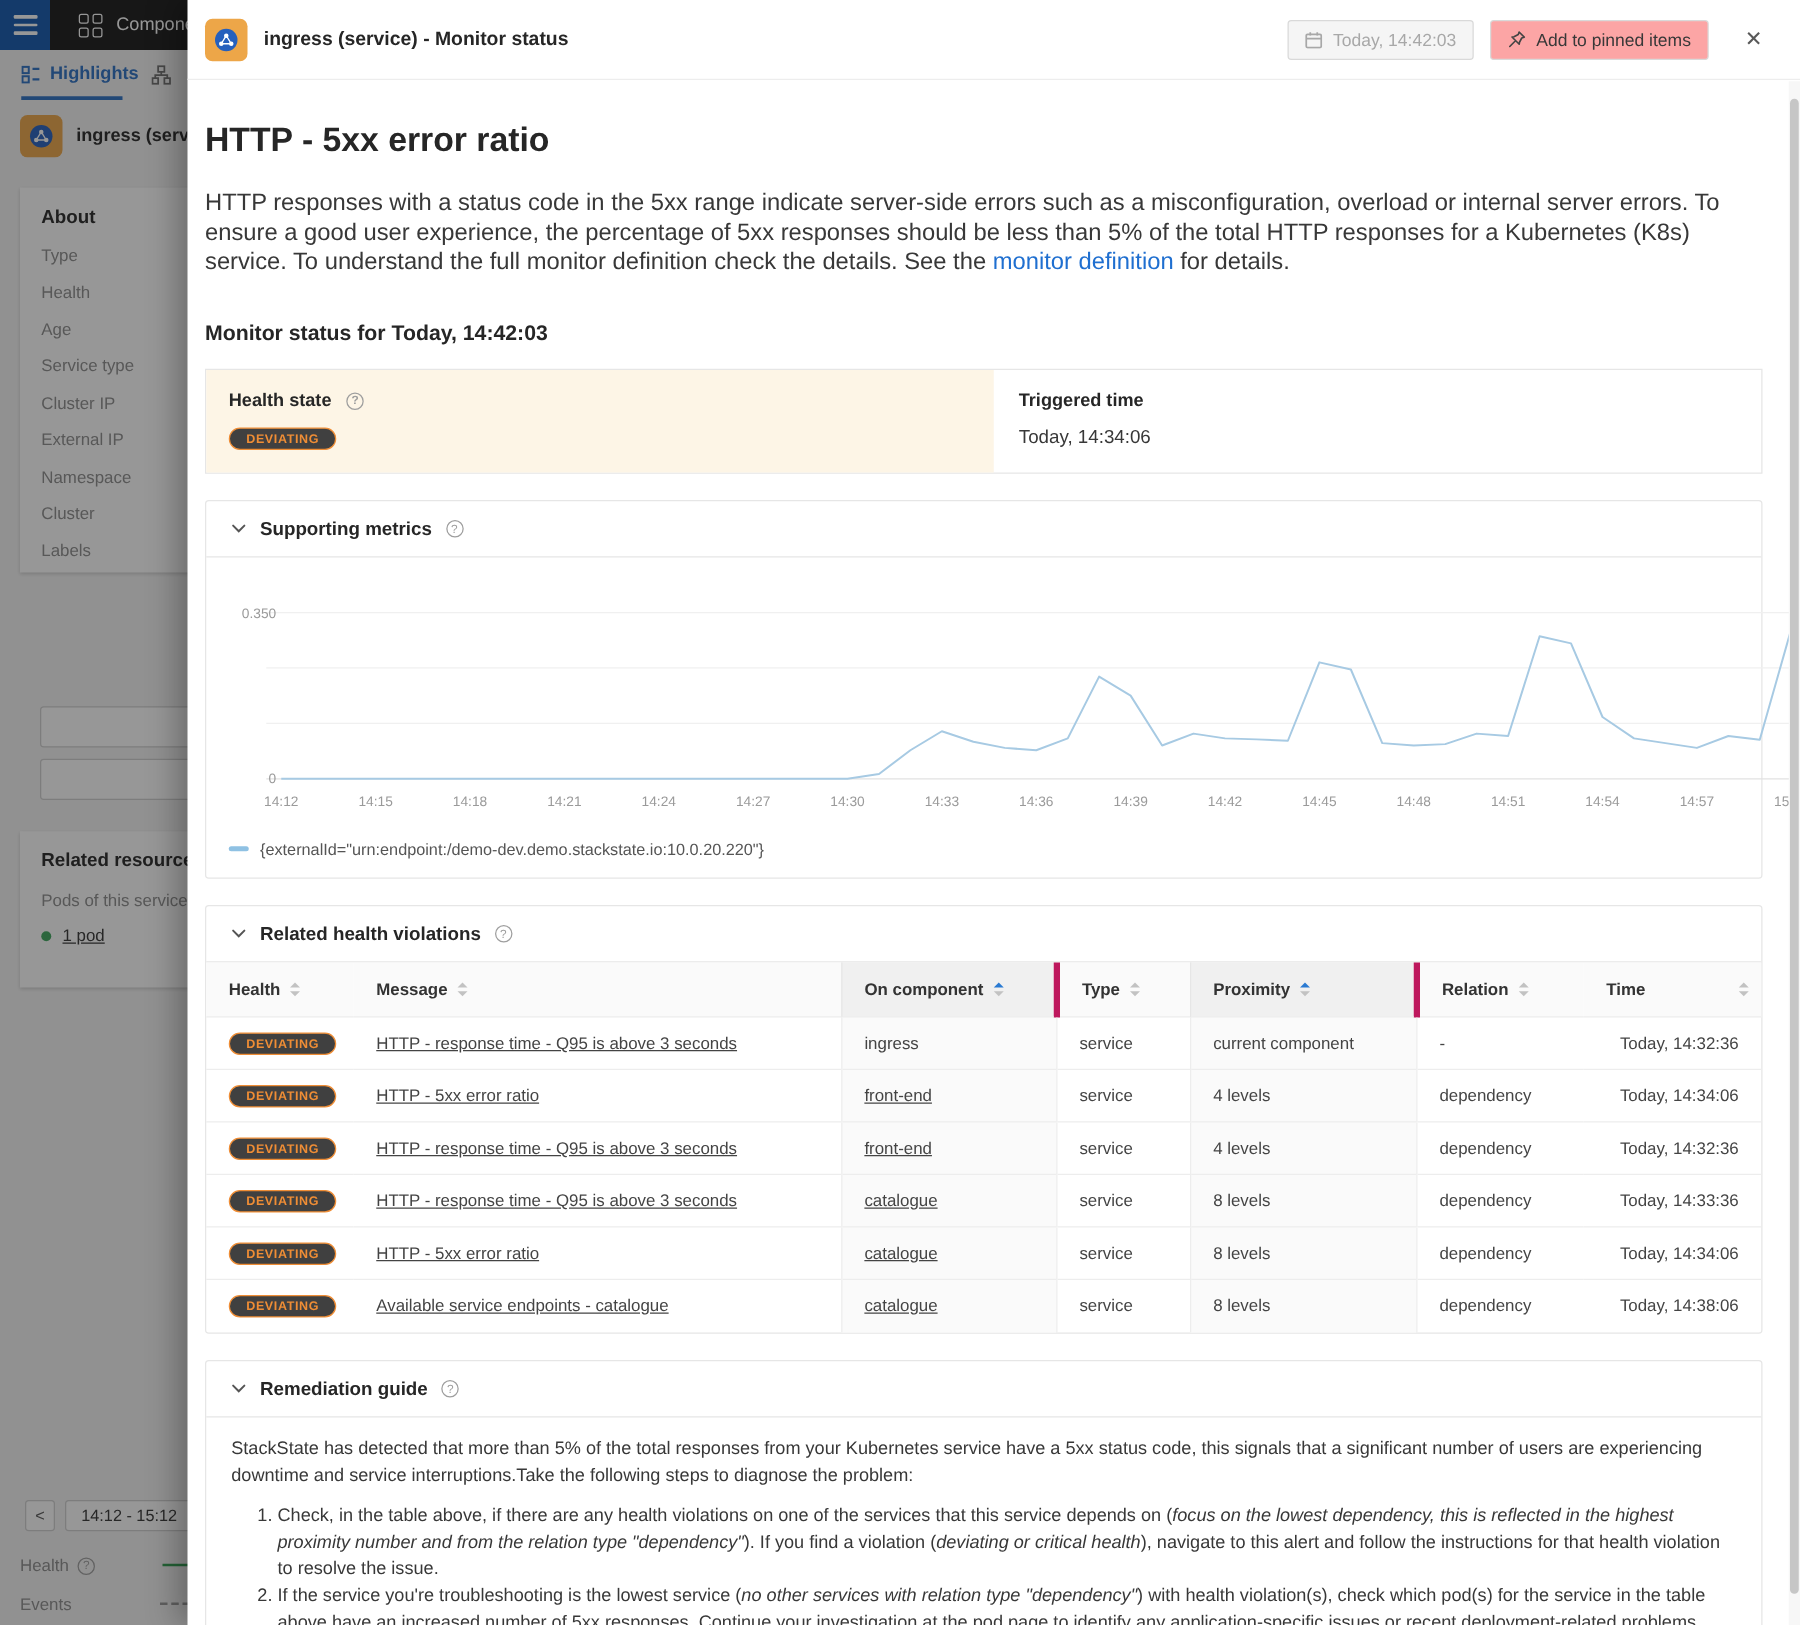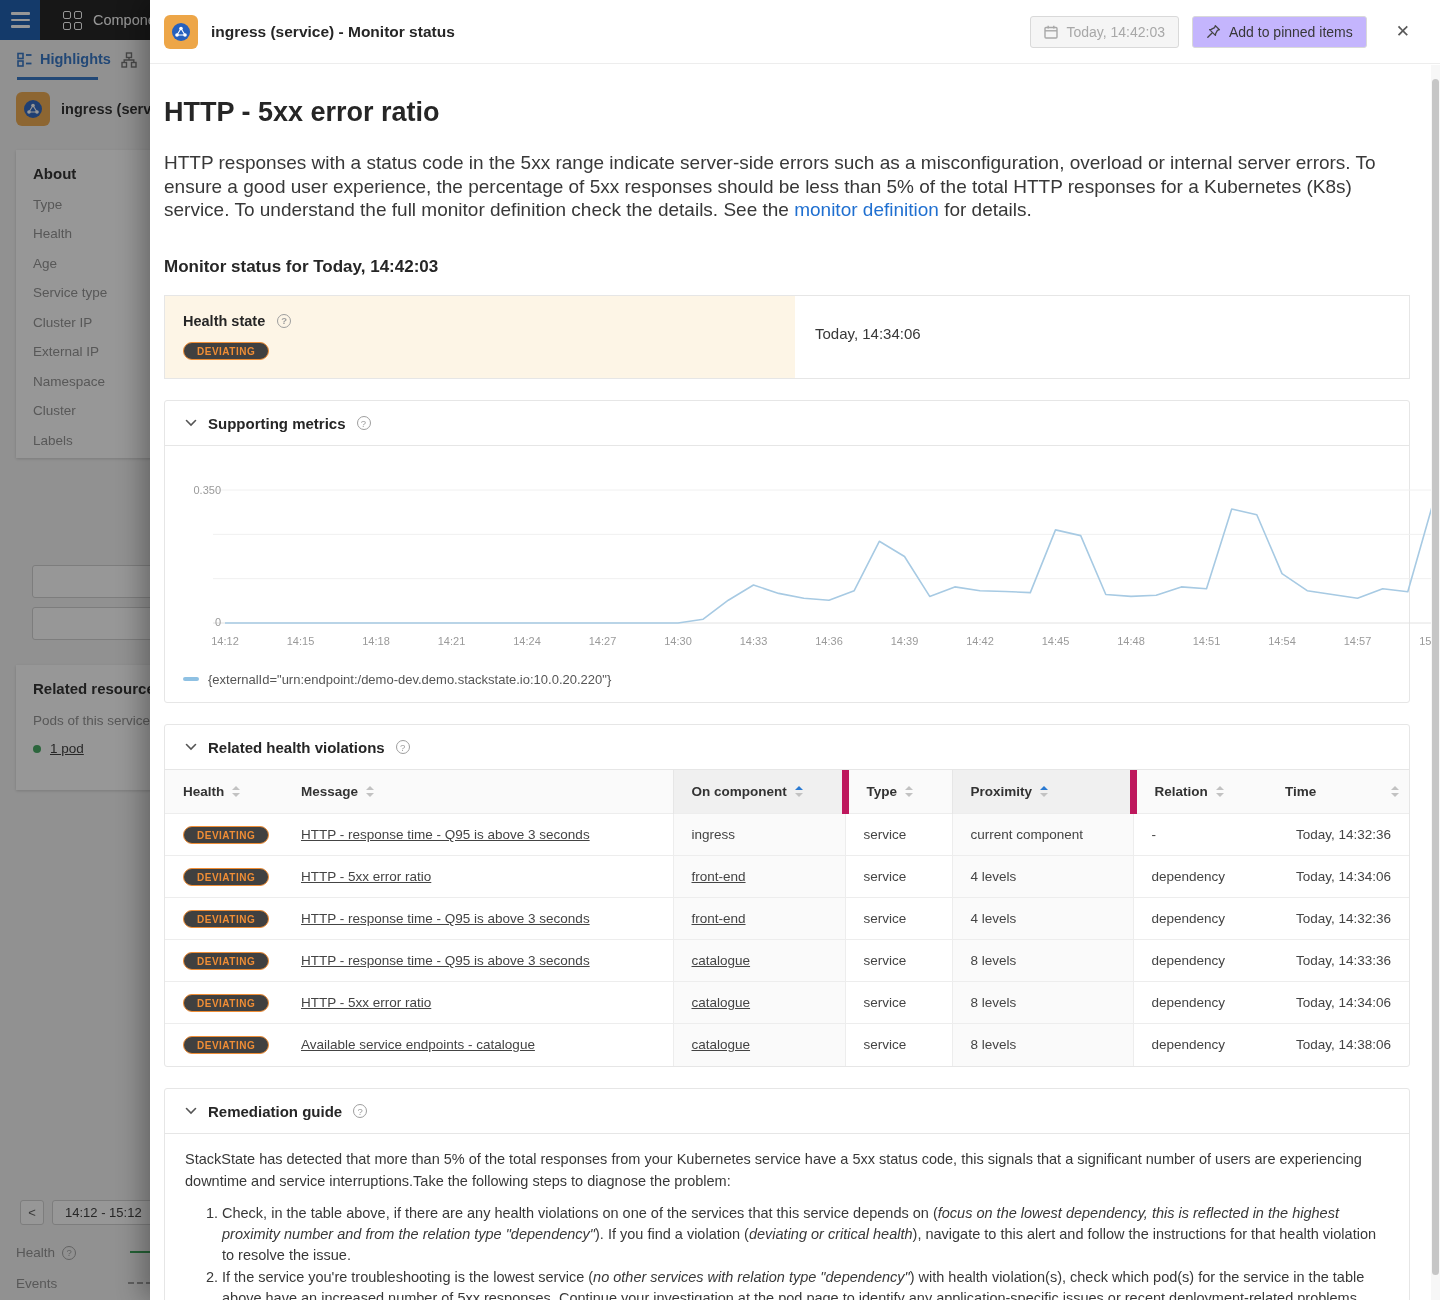--- a/index.html
+++ b/index.html
@@ -36,21 +36,21 @@
   .tl-row { position:absolute; left:16px; font-size:13.5px; color:#8c8c8c; display:flex; align-items:center; gap:7px; }
   .tl-health { top:1245px; } .tl-events { top:1276px; }
   .legend-line-green { position:absolute; left:130px; top:1251px; width:22px; height:0; border-top:2.5px solid #2f9e4f; }
   .legend-line-dash { position:absolute; left:128px; top:1282px; width:24px; height:0; border-top:2px dashed #9a9a9a; }
   .help { display:inline-flex; width:14px; height:14px; border:1px solid #9e9e9e; border-radius:50%; color:#9e9e9e; font-size:9.5px; align-items:center; justify-content:center; flex:none; }
   
   .overlay { position:absolute; inset:0; background:rgba(25,25,25,0.45); z-index:5; }
   .modal { position:absolute; left:150px; top:0; right:0; bottom:0; background:#fff; z-index:10; box-shadow:-8px 0 24px rgba(0,0,0,.3); }
   .modal-header { height:64px; display:flex; align-items:center; padding:0 24px 0 14px; border-bottom:1px solid #ededed; gap:13px; }
   .modal-title { font-size:15.5px; font-weight:600; color:#262626; flex:1; }
-  .btn { display:inline-flex; align-items:center; gap:8px; height:32px; padding:0 13px; border:1px solid #d9d9d9; border-radius:3px; background:#c4b5fd; font-size:14px; color:#383838; cursor:pointer; white-space:nowrap; }
+  .btn { display:inline-flex; align-items:center; gap:8px; height:32px; padding:0 13px; border:1px solid #d9d9d9; border-radius:3px; background:#fca5a5; font-size:14px; color:#383838; cursor:pointer; white-space:nowrap; }
   .btn.disabled { background:#f5f5f5; color:#a8a8a8; cursor:default; }
   .close-x { margin-left:10px; font-size:17px; color:#595959; cursor:pointer; padding:4px 6px; }
   .modal-body { position:relative; height:1236px; padding:0 30px 0 14px; overflow:hidden; }
   .h1 { margin-top:33px; font-size:27px; font-weight:600; color:#262626; }
   .desc { margin-top:23px; font-size:19px; line-height:23.5px; color:#383838; max-width:1250px; }
   .link-blue { color:#1f6fd0; text-decoration:none; cursor:pointer; }
   .h2 { margin-top:35px; font-size:17px; font-weight:700; color:#262626; }
   .status-card { margin-top:18px; display:flex; border:1px solid #e6e6e6; }
   .hs-cell { width:630px; background:#fdf5e6; padding:17px 18px 18px; }
   .cell-label { display:flex; align-items:center; gap:12px; font-size:14.5px; font-weight:700; color:#262626; }
@@ -63,21 +63,21 @@
   .section-hd .title { font-size:15px; font-weight:700; color:#262626; }
   .chev { flex:none; cursor:pointer; }
   .chart-pane { padding:17px 0 0 18px; }
   .chart-title { font-size:14.5px; color:#333; }
   .legend-row { display:flex; align-items:center; gap:9px; padding:9px 18px 15px; font-size:13px; color:#555; }
   .legend-dash { width:16px; height:3.5px; border-radius:2px; background:#8fc1e3; }
   
   table { width:100%; border-collapse:collapse; font-size:13.5px; color:#444; table-layout:fixed; }
   col.c-health{width:118px} col.c-msg{width:390px} col.c-comp{width:172px} col.c-type{width:107px} col.c-prox{width:181px} col.c-rel{width:134px} col.c-time{width:auto}
   th { background:#fafafa; height:44px; text-align:left; font-weight:600; color:#333; padding:0 10px 0 18px; }
-  th.shaded { background:#f0f0f0; border-left:1px solid #e6e6e6; border-right:7px solid #be185d; }
+  th.shaded { background:#f0f0f0; border-left:1px solid #e6e6e6; border-right:5px solid #be185d; }
   th .th-inner { display:flex; align-items:center; }
   th.right .th-inner { justify-content:space-between; }
   td { height:42px; border-top:1px solid #ededed; padding:0 10px 0 18px; }
   td.shaded { background:#fafafa; border-left:1px solid #ededed; border-right:1px solid #ededed; }
   td.right { text-align:right; padding-right:18px; }
   .msg-link { color:#444; text-decoration:underline; cursor:pointer; }
   .sort { display:inline-flex; flex-direction:column; gap:2.5px; margin-left:8px; cursor:pointer; }
   .sort i { width:0; height:0; border-left:4px solid transparent; border-right:4px solid transparent; }
   .sort .up { border-bottom:4.5px solid #c2c2c2; } .sort .up.on { border-bottom-color:#2a7ad2; }
   .sort .dn { border-top:4.5px solid #c2c2c2; }
@@ -222,20 +222,23 @@
 
     <div class="status-card">
       <div class="hs-cell">
         <div class="cell-label">
           <span>Health state</span>
           <span class="help">?</span>
         </div>
         <span class="badge">DEVIATING</span>
       </div>
       <div class="tt-cell">
+        <div class="cell-label">
+            <span>Triggered time</span>
+          </div>
         <div class="tt-value">Today, 14:34:06</div>
       </div>
     </div>
 
     <div class="section">
       <div class="section-hd">
         <svg class="chev" width="12" height="8" viewBox="0 0 12 8">
           <path d="M1.5 1.5 L6 6 L10.5 1.5" fill="none" stroke="#555" stroke-width="1.6" stroke-linecap="round"></path>
         </svg>
         <span class="title">Supporting metrics</span>

